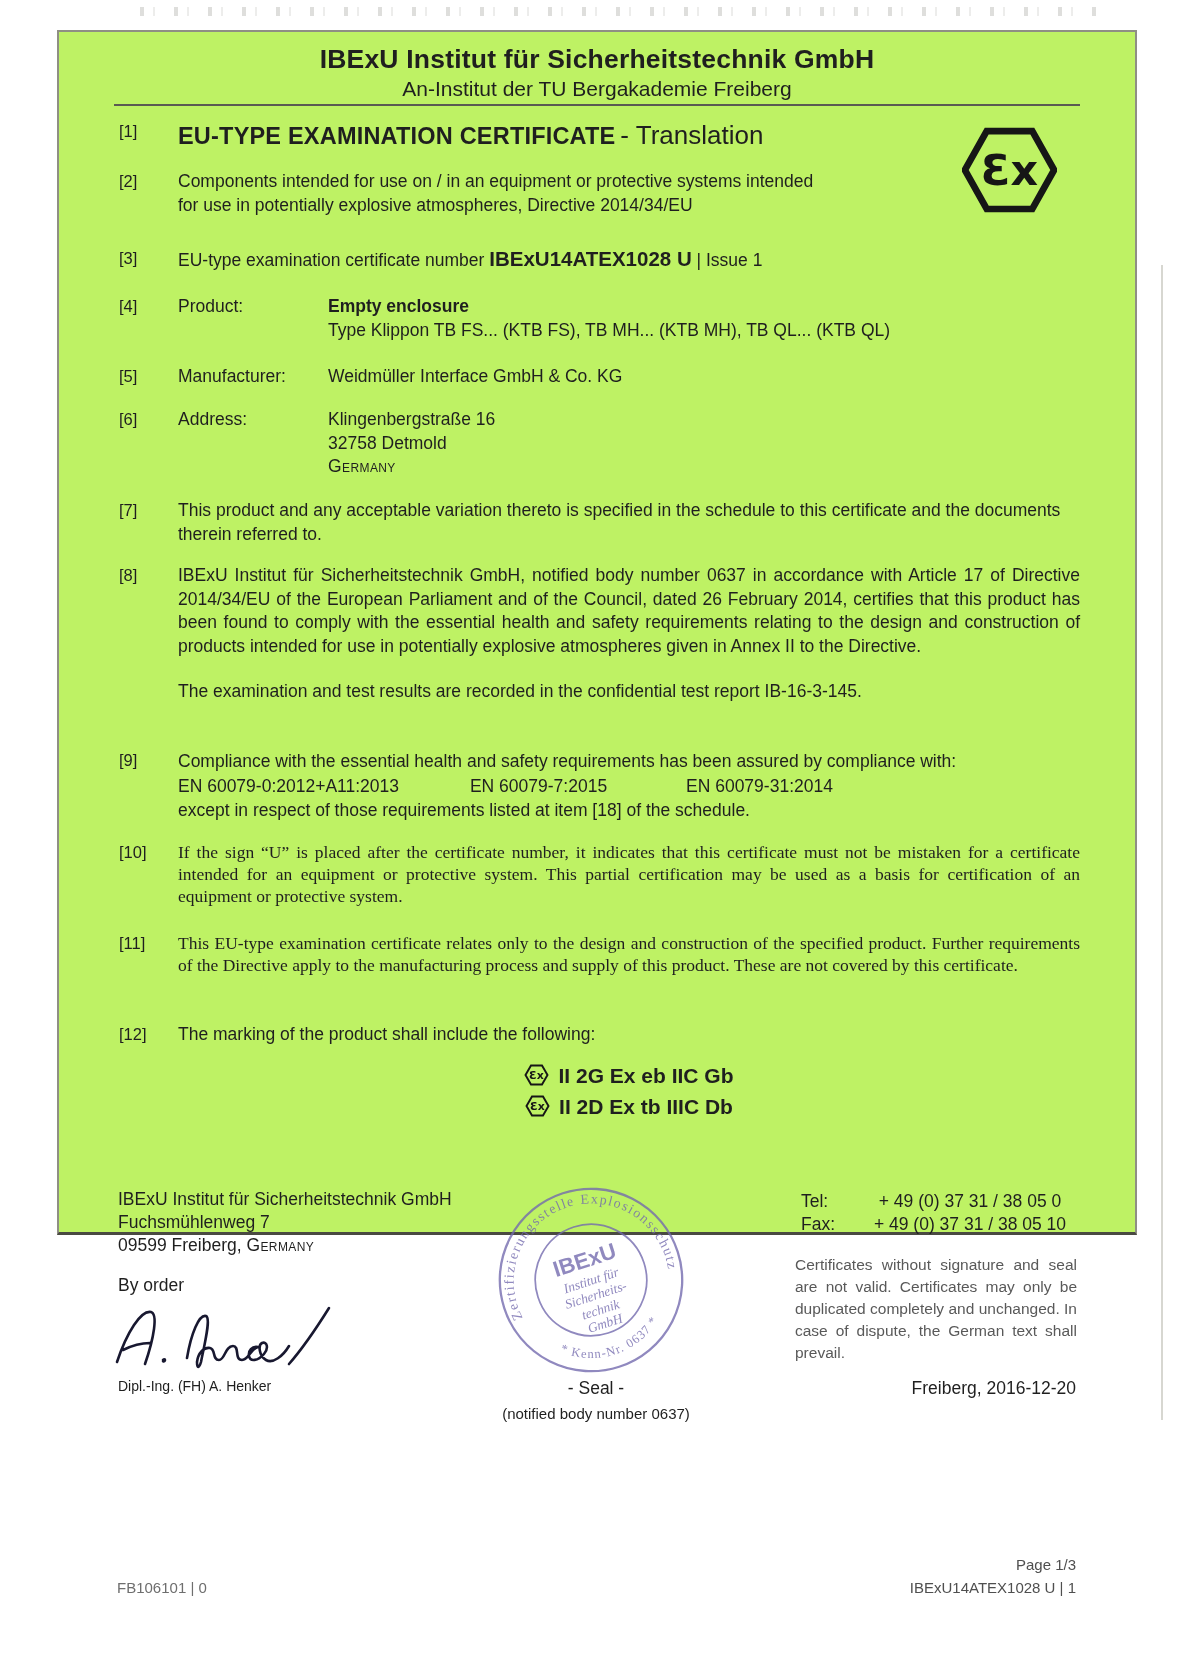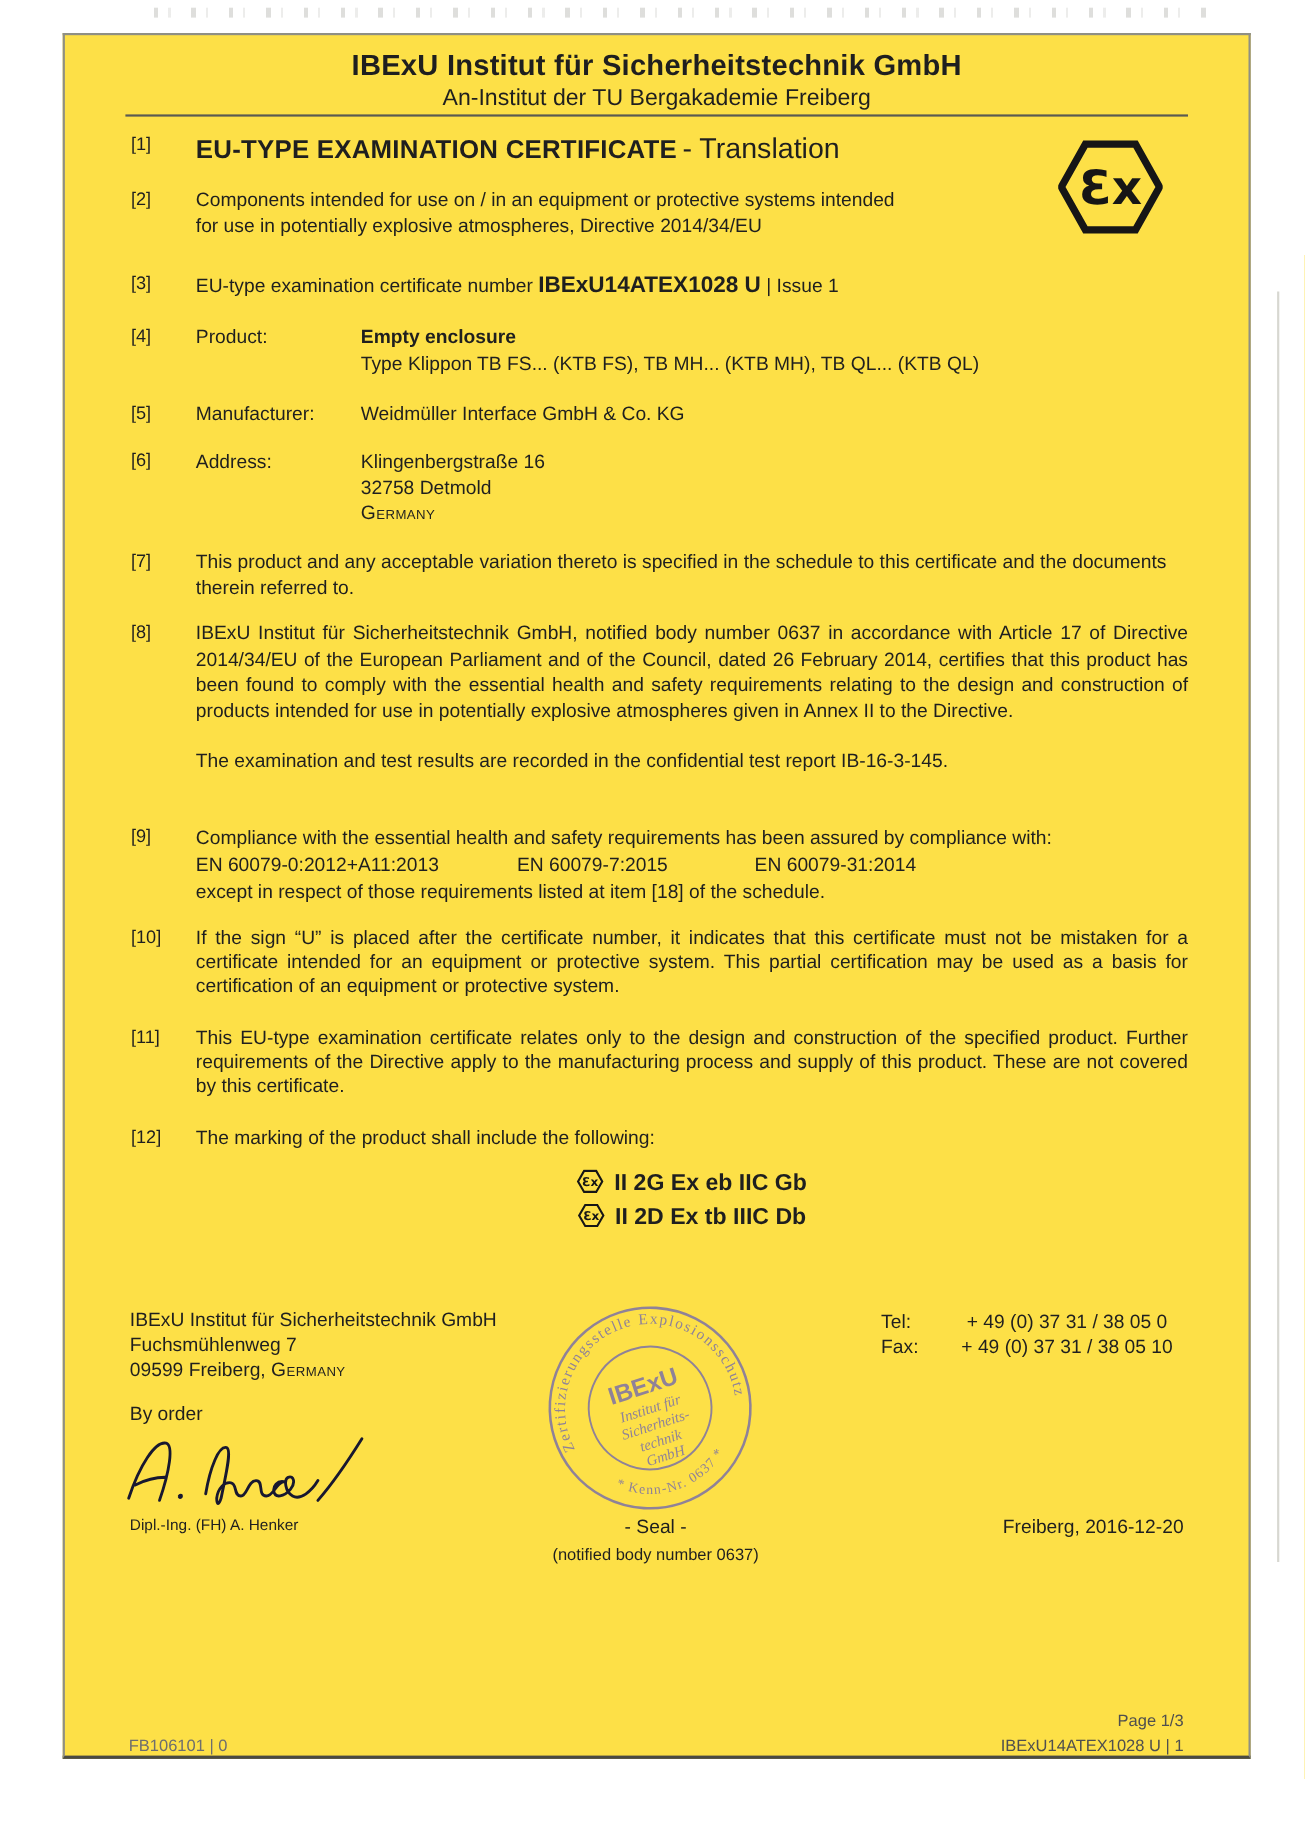--- a/index.html
+++ b/index.html
@@ -5,32 +5,32 @@
   html,body{margin:0;padding:0;}
   body{
     width:1186px;height:1668px;position:relative;background:#ffffff;
     font-family:"Liberation Sans","DejaVu Sans",sans-serif;color:#1f1f1f;
     -webkit-font-smoothing:antialiased;overflow:hidden;
   }
   .scan-noise{position:absolute;left:140px;top:7px;width:960px;height:9px;opacity:.45;
     background:repeating-linear-gradient(90deg,rgba(110,110,100,.5) 0 4px,transparent 4px 13px,rgba(110,110,100,.28) 13px 15px,transparent 15px 34px);}
   .scan-edge{position:absolute;left:1161px;top:265px;width:2px;height:1155px;background:#c9c9c2;opacity:.75;}
   .page{
-    position:absolute;left:57px;top:30px;width:1080px;height:1569px;background:#fde047;
+    position:absolute;left:57px;top:30px;width:1080px;height:1205px;background:#bef264;
     border:2px solid #8f8f84;border-bottom:3px solid #4a4a42;box-sizing:border-box;
   }
   .abs{position:absolute;}
   .center{text-align:center;}
   .org-name{left:0;right:0;top:12px;font-size:26.5px;font-weight:bold;letter-spacing:.2px;}
   .org-sub{left:0;right:0;top:45px;font-size:21px;}
   .hrule{left:55px;right:55px;top:72px;height:0;border-top:2px solid #5a5a52;}
   .item{display:flex;left:60px;}
   .num{width:59px;flex:none;font-size:16.5px;padding-top:2px;}
   .body{width:902px;flex:none;font-size:17.5px;line-height:23.5px;}
-  .body.tight{line-height:22px;}
+  .body.tight{line-height:22px;font-family:Liberation Serif, serif;}
   .just{text-align:justify;}
   .title-bold{font-size:23.5px;font-weight:bold;letter-spacing:.2px;}
   .title-reg{font-size:26px;}
   .certnum{font-size:20.5px;font-weight:bold;}
   .kv{display:flex;gap:11px;}
   .kv-label{width:139px;flex:none;}
   .kv-val{flex:1;}
   b.name{font-weight:bold;}
   .sc{font-variant:small-caps;letter-spacing:.4px;}
   .std-row span{display:inline-block;}
@@ -203,20 +203,21 @@
     <div class="tf-row">
       <span class="tf-label">Tel:</span>
       <span class="tf-val">+ 49 (0) 37 31 / 38 05 0</span>
     </div>
     <div class="tf-row">
       <span class="tf-label">Fax:</span>
       <span class="tf-val">+ 49 (0) 37 31 / 38 05 10</span>
     </div>
   </div>
 
+  <div class="abs disclaimer">Certificates without signature and seal are not valid. Certificates may only be duplicated completely and unchanged. In case of dispute, the German text shall prevail.</div>
 
   <div class="abs by-order">By order</div>
 
   <div class="abs signature">
     <svg width="235" height="80" viewBox="0 0 235 80">
       <g fill="none" stroke="#181830" stroke-width="2.6" stroke-linecap="round" stroke-linejoin="round">
         <path d="M6,64 C16,34 30,12 40,14 C47,16 43,40 34,66 M12,52 C22,47 32,45 39,45"></path>
         <path d="M52,62 C53,61 54,61 54,62 C54,63 53,64 52,63"></path>
         <path d="M76,60 C80,36 88,16 95,18 C100,20 94,44 90,64 C88,71 86,70 86,64 C87,55 93,49 99,50 C105,51 101,62 108,62 C114,62 114,48 122,48 C129,48 123,62 131,62 C138,62 139,51 147,49 C141,48 137,53 138,58 C139,64 147,63 153,56 C158,50 156,43 151,45 C147,47 148,58 155,62 C162,66 172,58 178,48"></path>
         <path d="M178,66 C192,50 208,26 218,10"></path>

